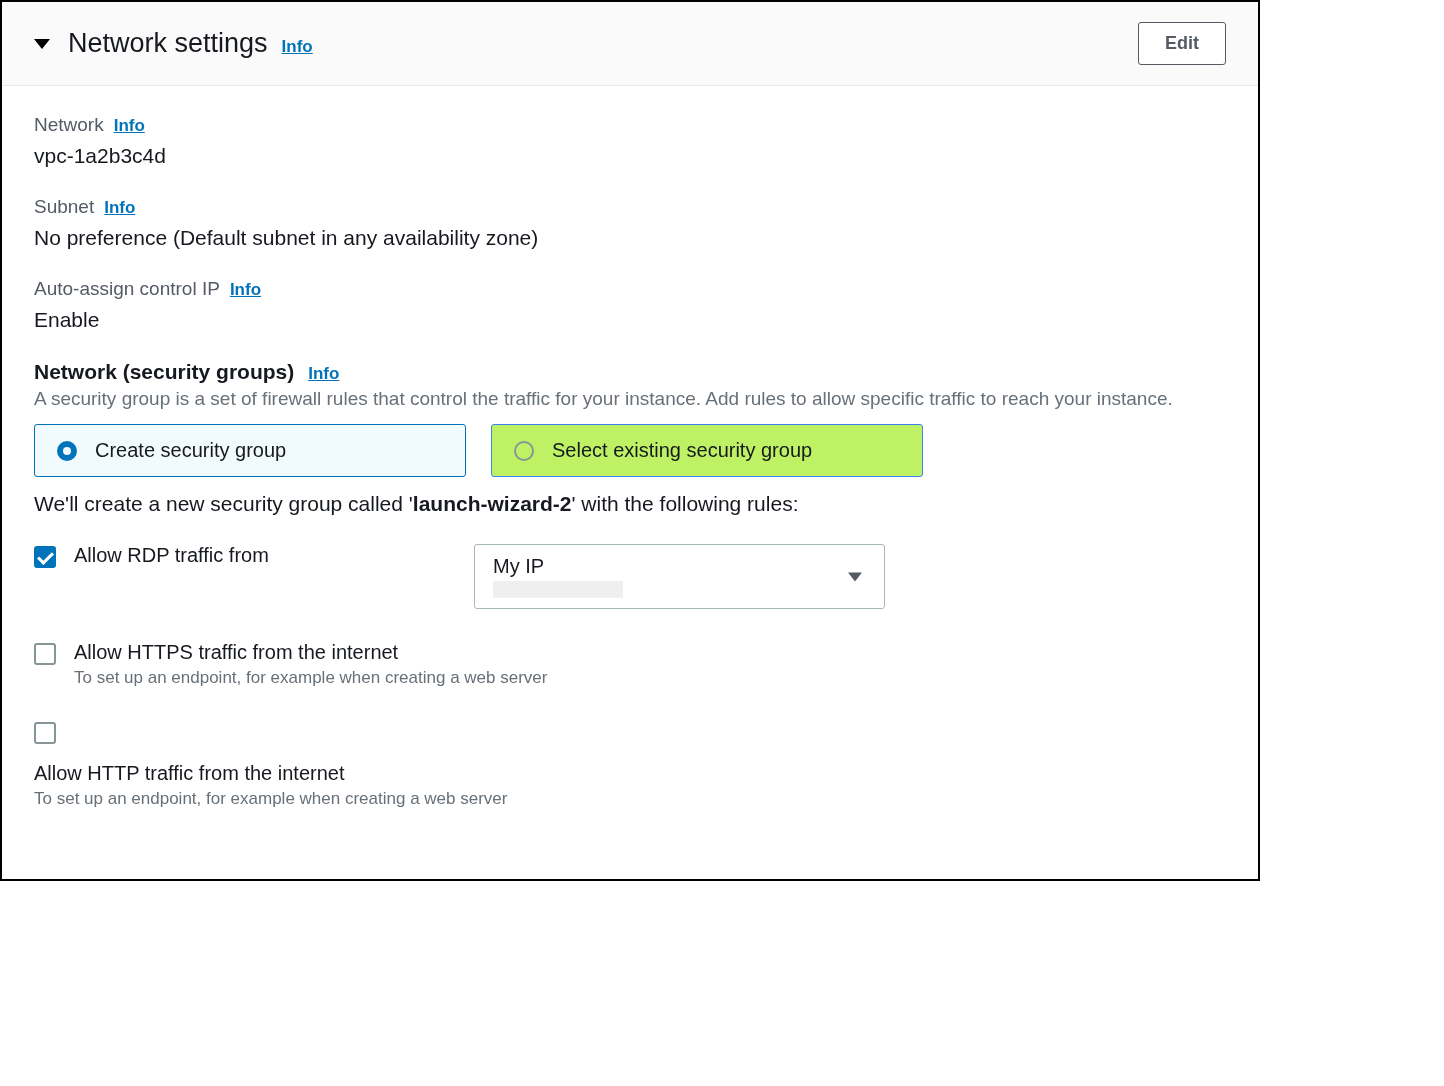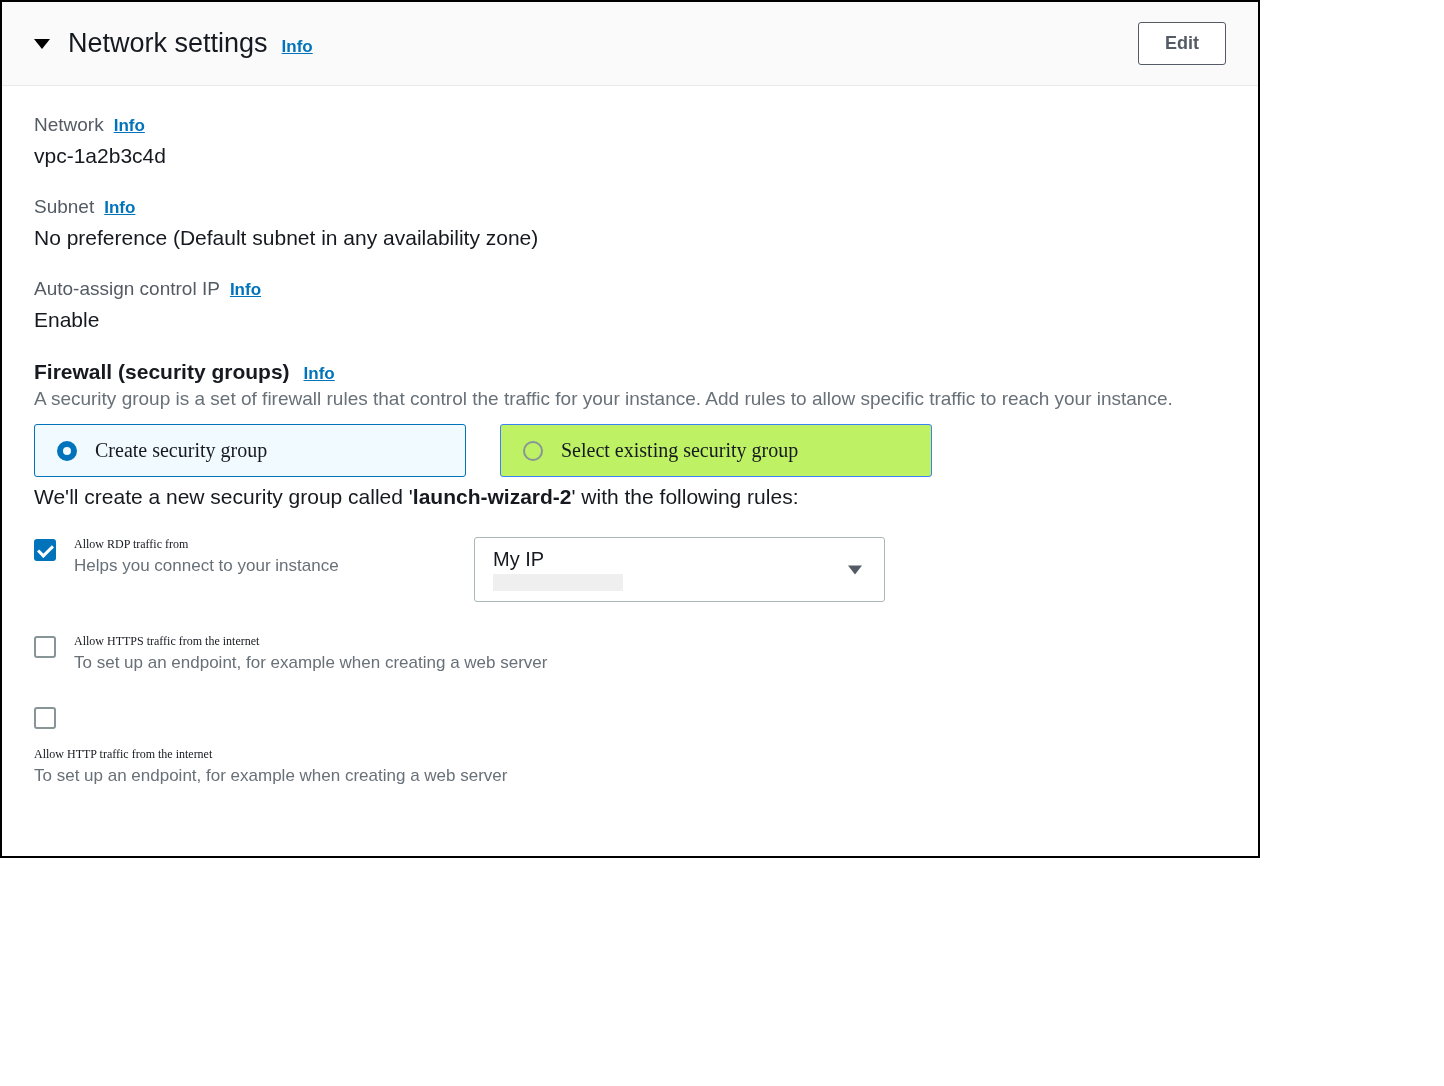--- a/index.html
+++ b/index.html
@@ -94,23 +94,22 @@
       gap: 14px;
       margin-bottom: 4px;
     }
     .section-description {
       color: #687078;
       font-size: 19px;
       margin-bottom: 14px;
     }
     .radio-tiles {
       display: flex;
-      gap: 34px;
-      margin-bottom: 8px;
-      font-family: Liberation Serif, serif;
+      gap: 25px;
+      margin-bottom: 15px;
     }
     .radio-tile {
       border: 1px solid #3b82f6;
       border-radius: 3px;
       padding: 14px 22px;
       display: flex;
       align-items: center;
       gap: 18px;
       cursor: pointer;
       font-size: 20px;
@@ -176,24 +175,23 @@
     .checkbox-content {
       flex: 1;
       display: flex;
       align-items: flex-start;
       gap: 40px;
     }
     .checkbox-text {
       flex: 0 0 360px;
     }
     .checkbox-label {
-      font-size: 12px;
+      font-size: 20px;
       color: #16191f;
       margin-bottom: 4px;
-      font-family: Liberation Serif, serif;
     }
     .checkbox-help {
       font-size: 17px;
       color: #687078;
     }
     .select-box {
       border: 1px solid #aab7b8;
       border-radius: 3px;
       padding: 10px 18px;
       display: flex;
@@ -262,21 +260,21 @@
     <div class="field">
       <div class="field-label">
         <span>Auto-assign control IP</span>
         <span class="info-link small">Info</span>
       </div>
       <div class="field-value">Enable</div>
     </div>
 
     <div>
       <div class="section-heading">
-        <span>Firewall (security groups)</span>
+        <span>Network (security groups)</span>
         <span class="info-link small">Info</span>
       </div>
       <div class="section-description">A security group is a set of firewall rules that control the traffic for your instance. Add rules to allow specific traffic to reach your instance.</div>
 
       <div class="radio-tiles">
         <div class="radio-tile selected">
           <div class="radio-circle"></div>
           <span>Create security group</span>
         </div>
         <div class="radio-tile">
@@ -287,21 +285,20 @@
 
       <div class="rule-note">
         <span>We'll create a new security group called '</span><span class="bold">launch-wizard-2</span><span>' with the following rules:</span>
       </div>
 
       <div class="checkbox-row">
         <div class="checkbox checked"></div>
         <div class="checkbox-content">
           <div class="checkbox-text">
             <div class="checkbox-label">Allow RDP traffic from</div>
-            <div class="checkbox-help">Helps you connect to your instance</div>
           </div>
           <div class="select-box">
             <div class="select-value">My IP</div>
             <div class="select-ip"></div>
             <div class="select-caret"></div>
           </div>
         </div>
       </div>
 
       <div class="checkbox-row no-select">

